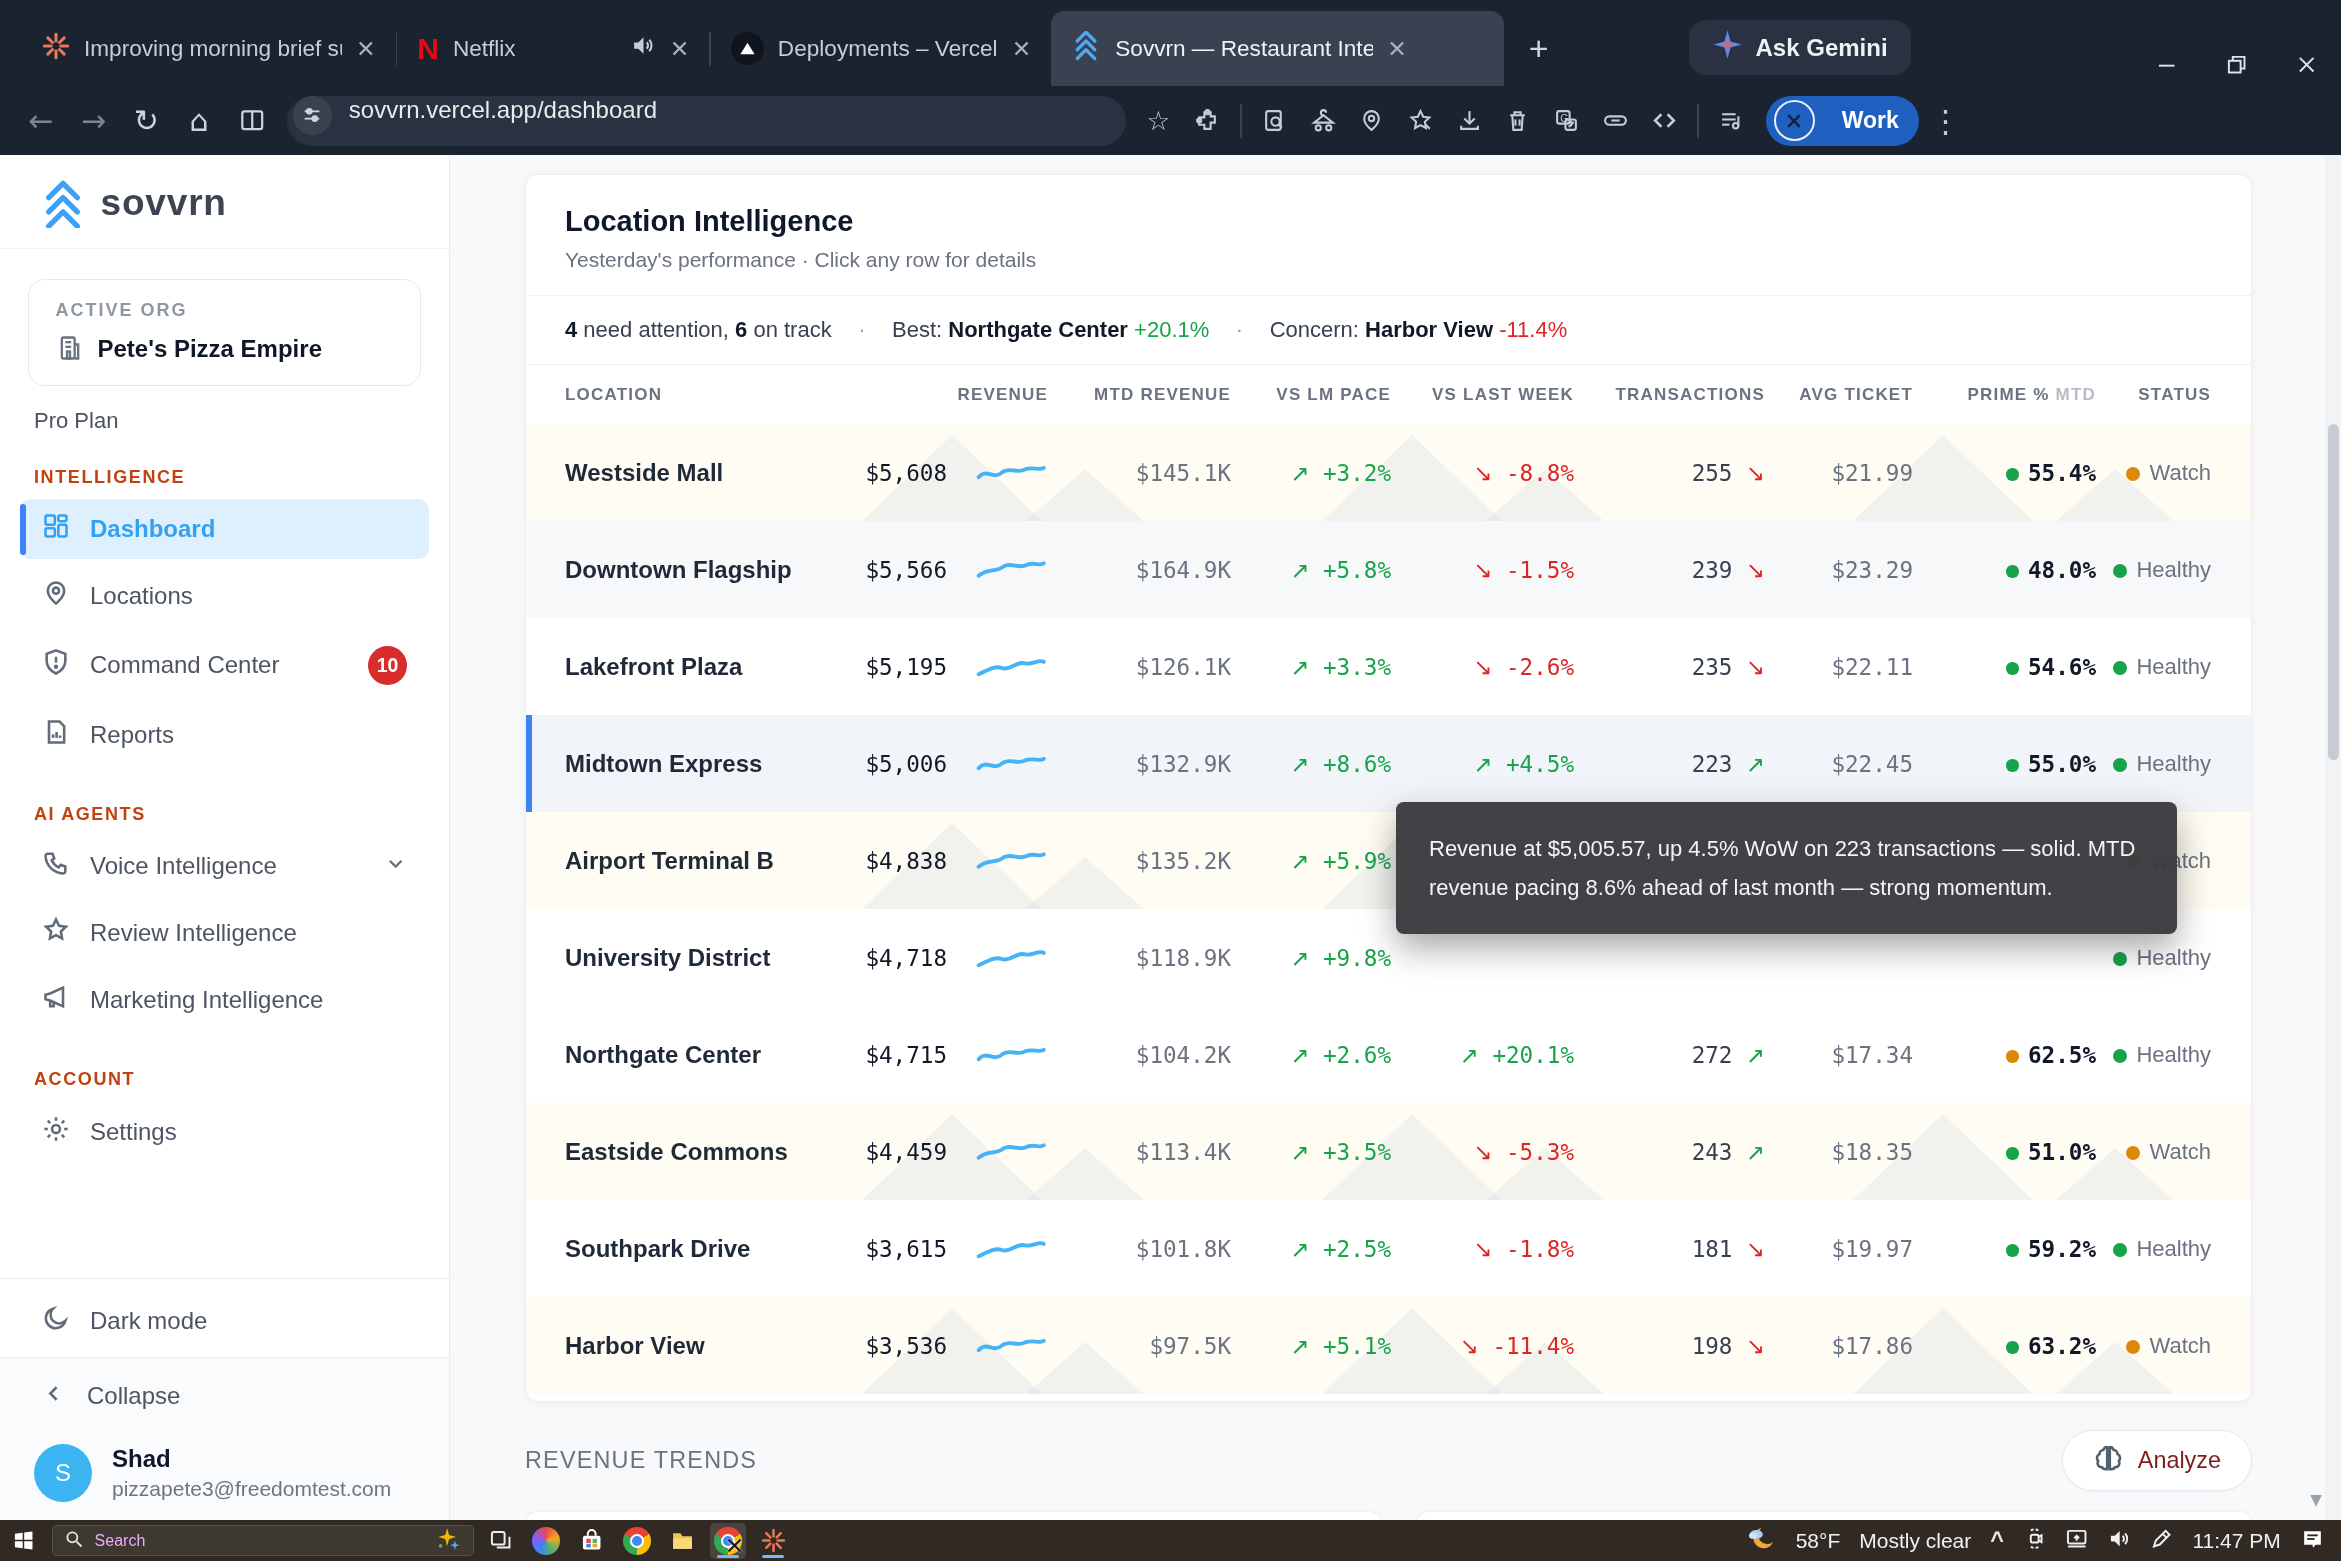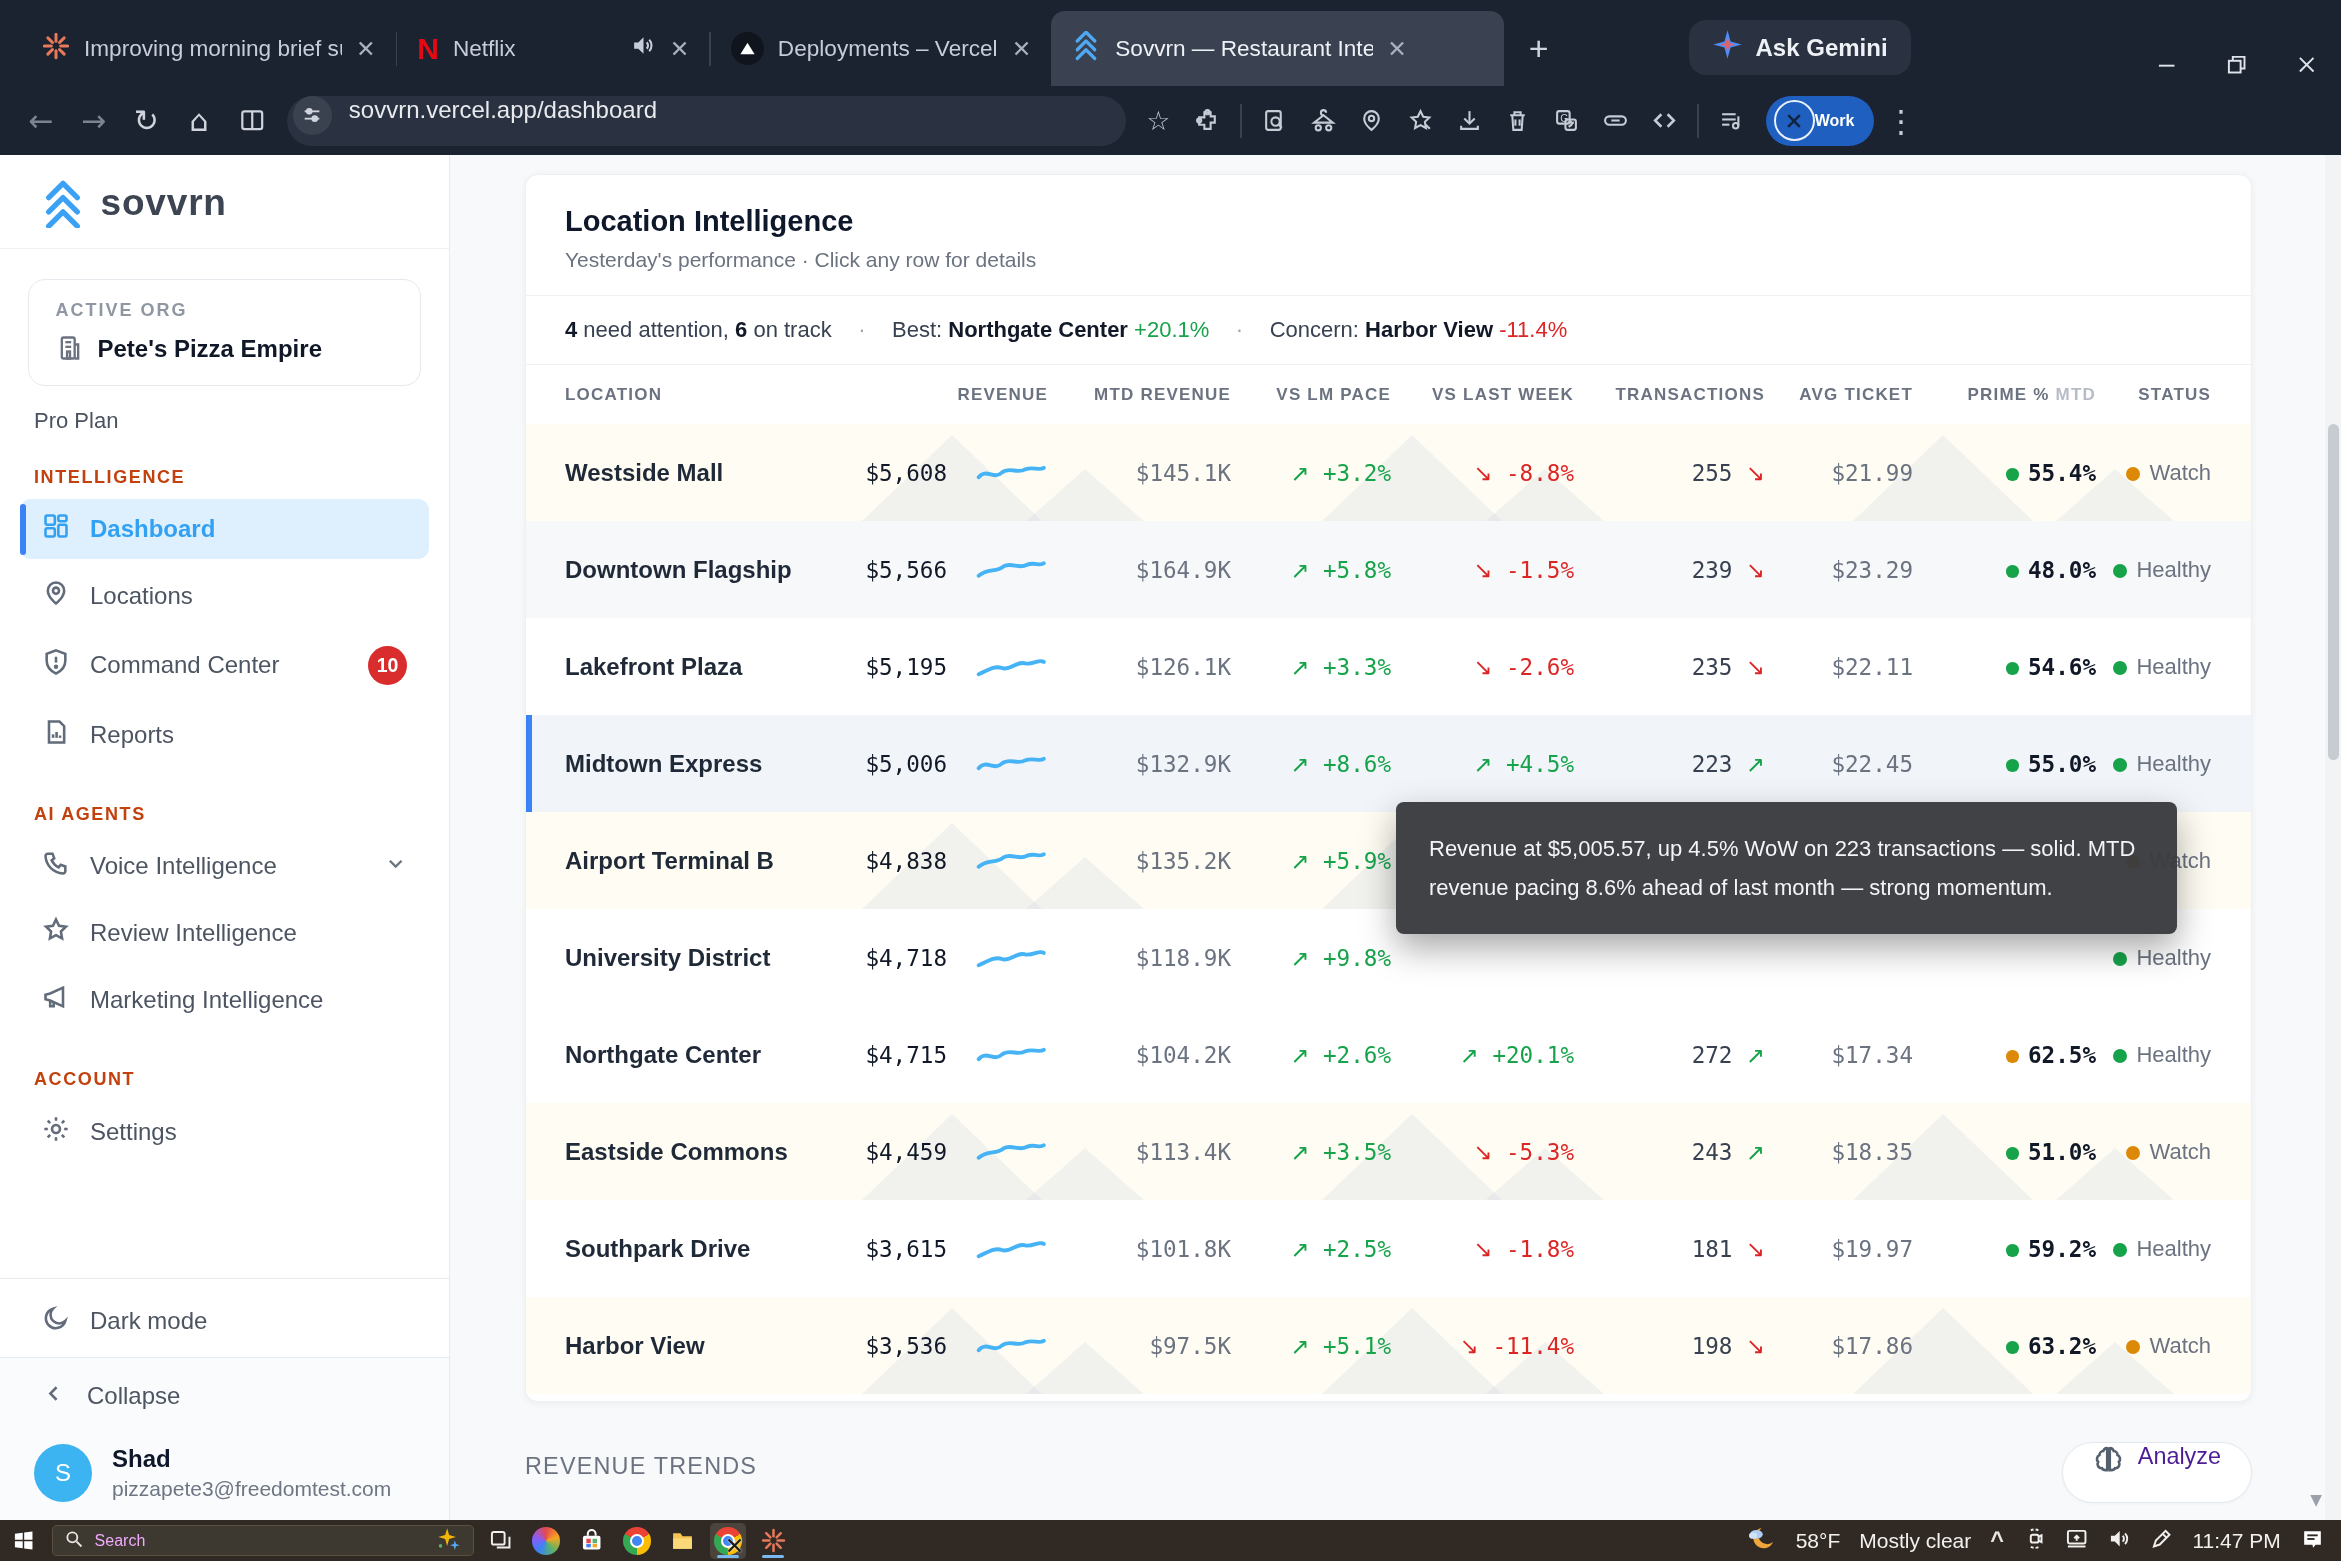--- a/index.html
+++ b/index.html
@@ -24,22 +24,22 @@
   .nav-ic{width:48px;height:48px;display:flex;align-items:center;justify-content:center;color:#cfd4dc;font-size:30px;
     font-family:"DejaVu Sans",sans-serif;}
   .nav-ic.dim{color:#7c8492;}
   .omnibox{width:839px;height:50px;background:#2a3140;border-radius:25px;display:flex;align-items:flex-start;gap:17px;
     padding:0 7.8px 0 6.2px;box-sizing:border-box;margin:0 6.2px;}
   .tune-chip{width:39px;height:39px;border-radius:50%;background:#3a4250;display:flex;align-items:center;justify-content:center;}
   .url{color:#e8eaed;font-size:24px;}
   .tb-ic{width:44px;height:44px;display:flex;align-items:center;justify-content:center;color:#c6ccd5;font-size:26.5px;
     font-family:"DejaVu Sans",sans-serif;}
   .tb-sep{width:1.6px;height:34px;background:#3a4150;margin:0 6.2px;}
-  .work-chip{height:50px;border-radius:25px;background:#1f5fc0;display:flex;align-items:center;gap:0;padding:0 20px 0 7.8px;
-    color:#fff;font-size:16px;font-weight:600;margin-left:7.8px;}
+  .work-chip{height:50px;border-radius:25px;background:#1f5fc0;display:flex;align-items:center;gap:27px;padding:0 20px 0 7.8px;
+    color:#fff;font-size:23px;font-weight:600;margin-left:7.8px;}
   .work-av{width:37px;height:37px;border-radius:50%;border:2.3px solid #eaf0fa;display:flex;align-items:center;justify-content:center;}
 
   
   .appbody{display:flex;height:1366px;}
   .sidebar{width:450px;background:#fff;border-right:0.8px solid #e7eaee;display:flex;flex-direction:column;box-sizing:border-box;overflow:hidden;}
   .logo-block{padding:23.4px 41px 20px;border-bottom:0.8px solid #eef0f3;display:flex;align-items:center;gap:15.6px;}
   .logo-text{font-size:37px;font-weight:700;color:#3d4553;letter-spacing:0.8px;}
   .org-card{margin:30px 28px 0;border:0.8px solid #e6e9ed;border-radius:17px;padding:20px 26.5px;}
   .org-label{font-size:18px;font-weight:600;color:#8f97a3;letter-spacing:2px;}
   .org-row{display:flex;align-items:center;gap:14px;margin-top:12.5px;}
@@ -98,22 +98,22 @@
   .status-t{color:#6b7280;font-size:22px;}
   .tri{position:absolute;bottom:0;width:0;height:0;border-style:solid;border-color:transparent;z-index:0;}
   .sparksvg{display:block;margin-left:auto;}
 
   .tooltip{position:absolute;left:870px;top:627px;width:781px;box-sizing:border-box;background:rgba(58,60,63,.97);
     color:#f3f4f6;font-size:22px;line-height:1.8;border-radius:7.8px;padding:26.5px 33px;z-index:10;
     box-shadow:0 14px 35px rgba(0,0,0,.35);}
 
   .below-row{display:flex;align-items:center;justify-content:space-between;margin:28px 90px 0 75px;}
   .sec-footer{font-size:23.4px;color:#6b7280;letter-spacing:1.2px;}
-  .analyze{height:59px;border:0.8px solid #e4e9ef;border-radius:31px;background:#fff;display:flex;
-    gap:14px;padding:0 30px;color:#4c1d95;font-size:23.4px;box-shadow:0 0.8px 3.1px rgba(16,24,40,.04);margin-top:12px;}
+  .analyze{height:59px;border:0.8px solid #e4e9ef;border-radius:31px;background:#fff;display:flex;align-items:center;
+    gap:14px;padding:0 30px;color:#7f1d1d;font-size:23.4px;box-shadow:0 0.8px 3.1px rgba(16,24,40,.04);}
   .stub-row{display:flex;gap:34px;margin:20px 90px 0 75px;}
   .stub{background:#fff;border:0.8px solid #edf0f3;border-radius:12.5px;height:62px;box-shadow:0 1.6px 6.2px rgba(16,24,40,.04);}
   .stub.a{width:855px;} .stub.b{flex:1;}
 
   
   .pg-scroll{position:absolute;right:0;top:155px;bottom:41px;width:17px;background:#f2f3f5;}
   .pg-thumb{position:absolute;left:3.1px;top:269px;width:11px;height:336px;border-radius:5.5px;background:#c7ccd2;}
   .pg-down{position:absolute;right:20px;bottom:48px;color:#9aa1a9;font-size:23.4px;}
 
   

